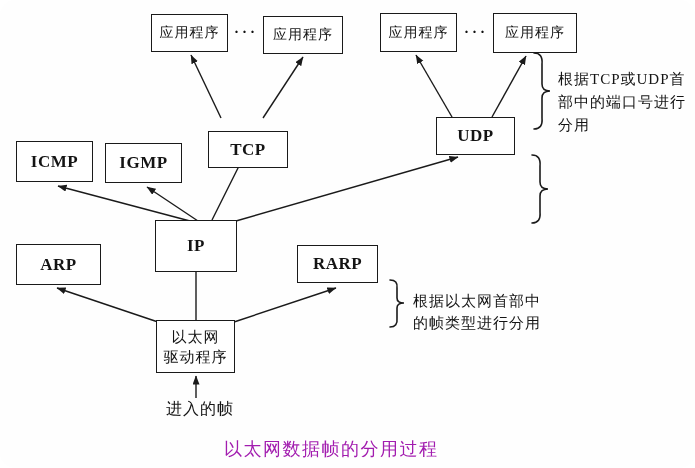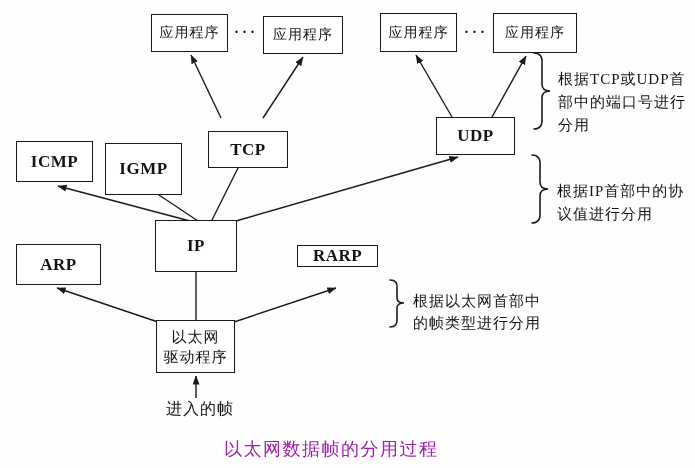--- a/index.html
+++ b/index.html
@@ -17,24 +17,24 @@
   .cjk{font-size:14px;letter-spacing:1px;}
   .cjk2{font-size:15px;line-height:20px;letter-spacing:1px;}
   
   #b-app1{left:151px;top:14px;width:77px;height:38px;}
   #b-app2{left:263px;top:16px;width:80px;height:38px;}
   #b-app3{left:380px;top:13px;width:77px;height:39px;}
   #b-app4{left:493px;top:13px;width:84px;height:40px;}
   #b-tcp {left:208px;top:118px;width:80px;height:37px;margin-top:13px;}
   #b-udp {left:436px;top:117px;width:79px;height:38px;}
   #b-icmp{left:16px;top:141px;width:77px;height:41px;}
-  #b-igmp{left:105px;top:143px;width:77px;height:52px;}
+  #b-igmp{left:105px;top:143px;width:77px;height:40px;}
   #b-ip  {left:155px;top:220px;width:82px;height:52px;}
   #b-arp {left:16px;top:244px;width:85px;height:41px;}
-  #b-rarp{left:297px;top:245px;width:81px;height:22px;}
+  #b-rarp{left:297px;top:245px;width:81px;height:38px;}
   #b-eth {left:156px;top:320px;width:79px;height:53px;}
   .dots{
     position:absolute;font-weight:bold;font-size:15px;letter-spacing:3px;color:#111;
   }
   #dots-left{left:234px;top:24px;}
   #dots-right{left:464px;top:24px;}
   .note{
     position:absolute;font-size:15px;line-height:23px;letter-spacing:1px;white-space:nowrap;margin-top:13px;
   }
   #note-ports{left:558px;top:55px;}
@@ -118,24 +118,20 @@
       <span>以太网</span><br>
       <span>驱动程序</span>
     </span>
   </div>
 
   <div class="note" id="note-ports">
     <div>根据TCP或UDP首</div>
     <div>部中的端口号进行</div>
     <div>分用</div>
   </div>
-  <div class="note" id="note-proto">
-    <div>根据IP首部中的协</div>
-    <div>议值进行分用</div>
-  </div>
   <div class="note" id="note-frame">
     <div>根据以太网首部中</div>
     <div>的帧类型进行分用</div>
   </div>
 
   <div id="incoming-frame">进入的帧</div>
   <div id="caption" style="color: #a21caf;">以太网数据帧的分用过程</div>
 
 </div>
 

